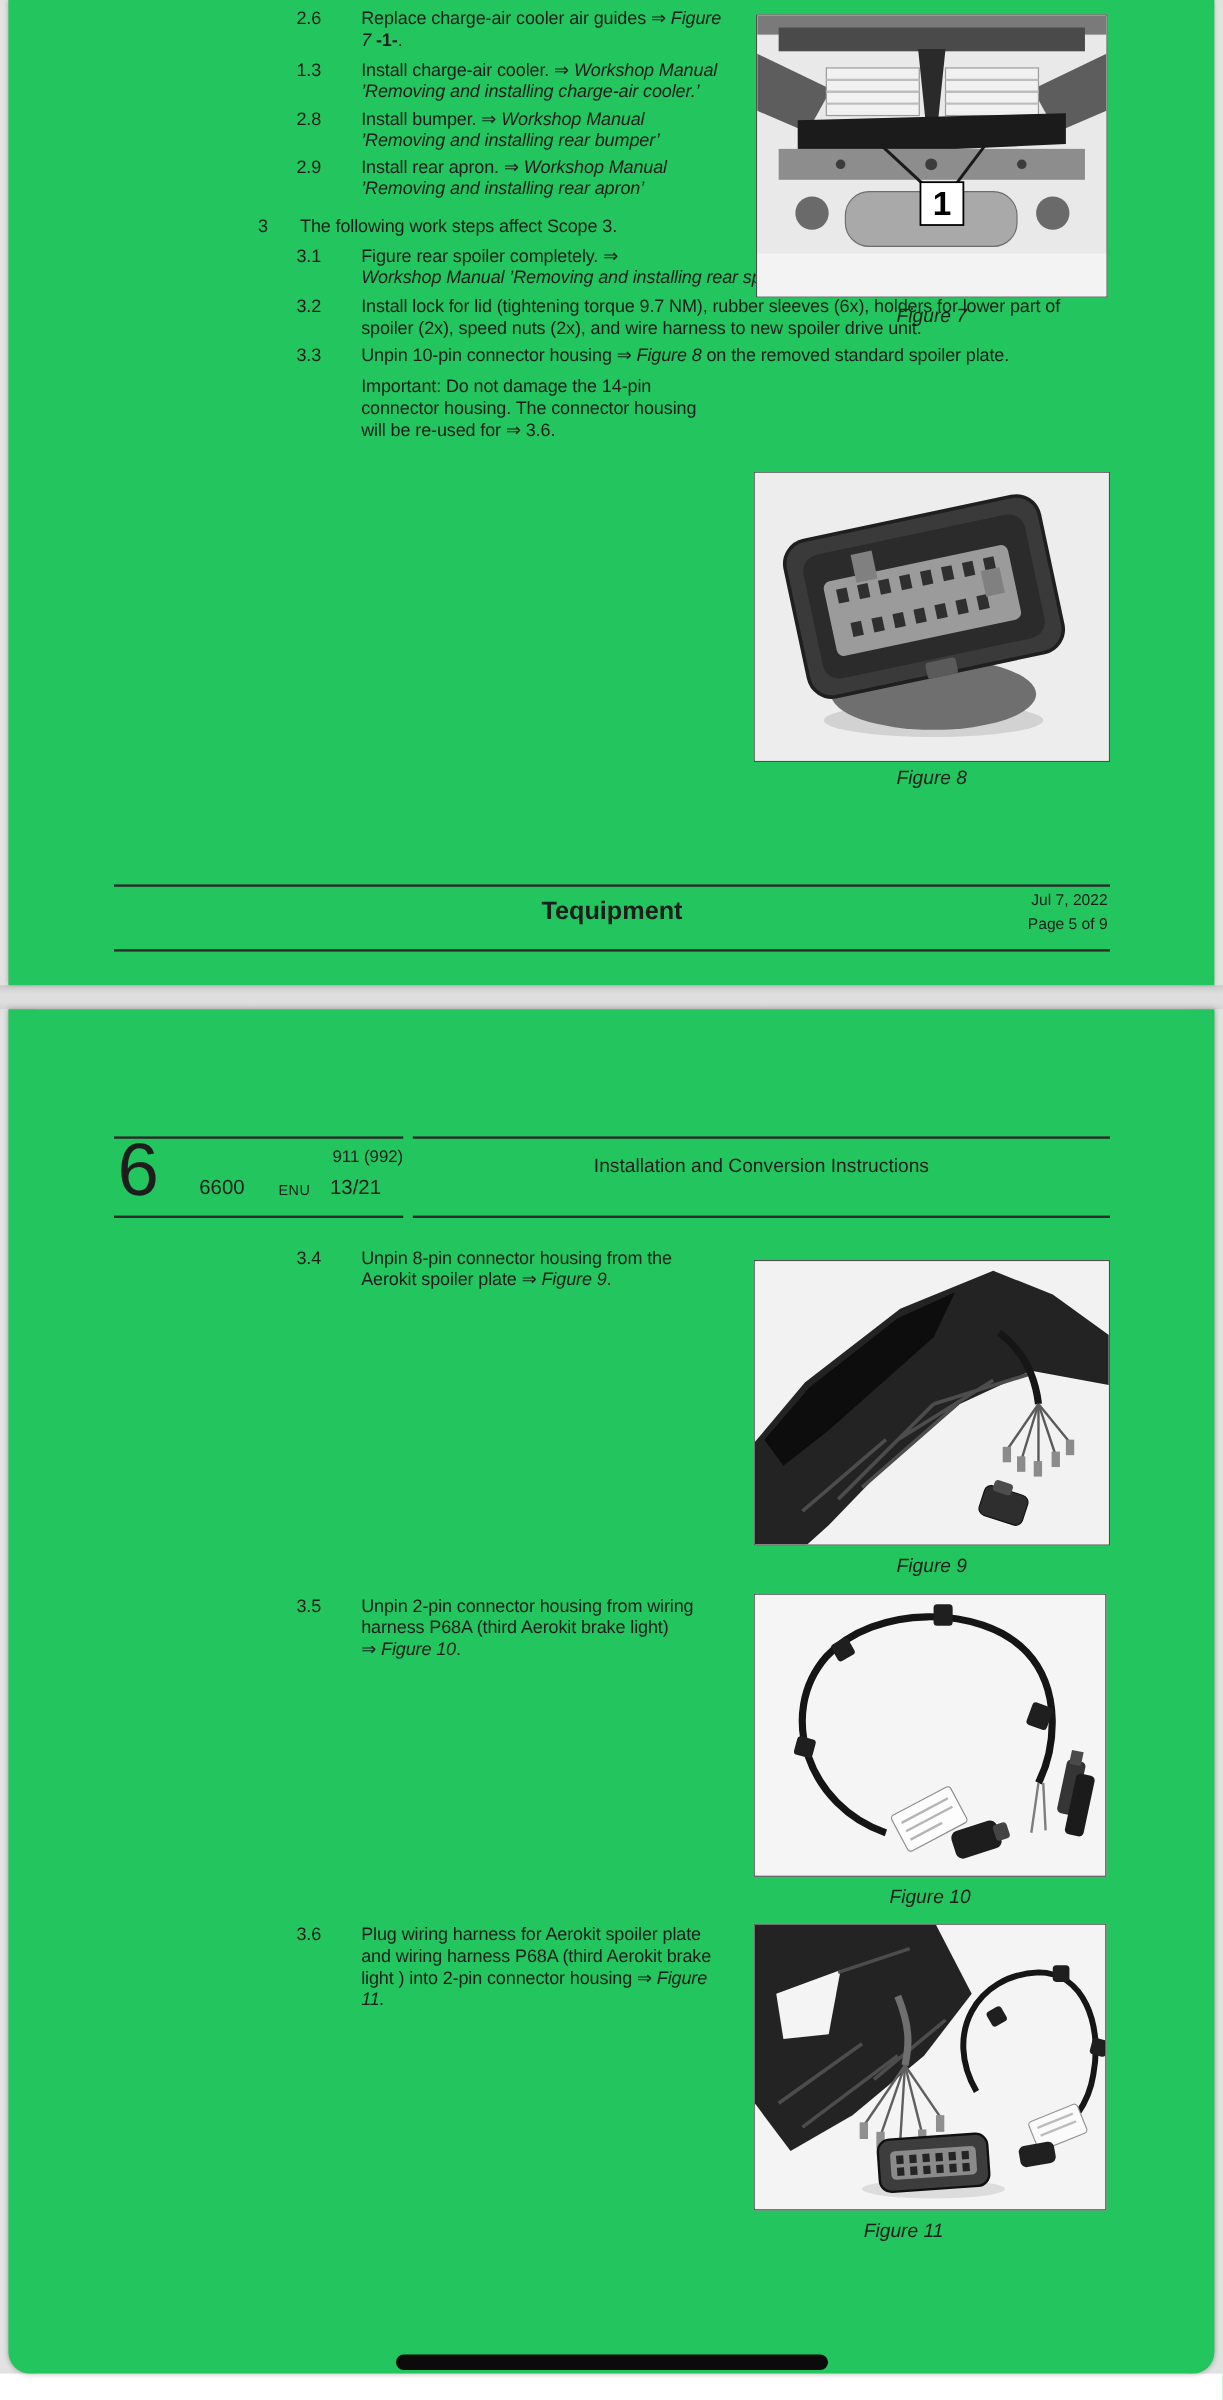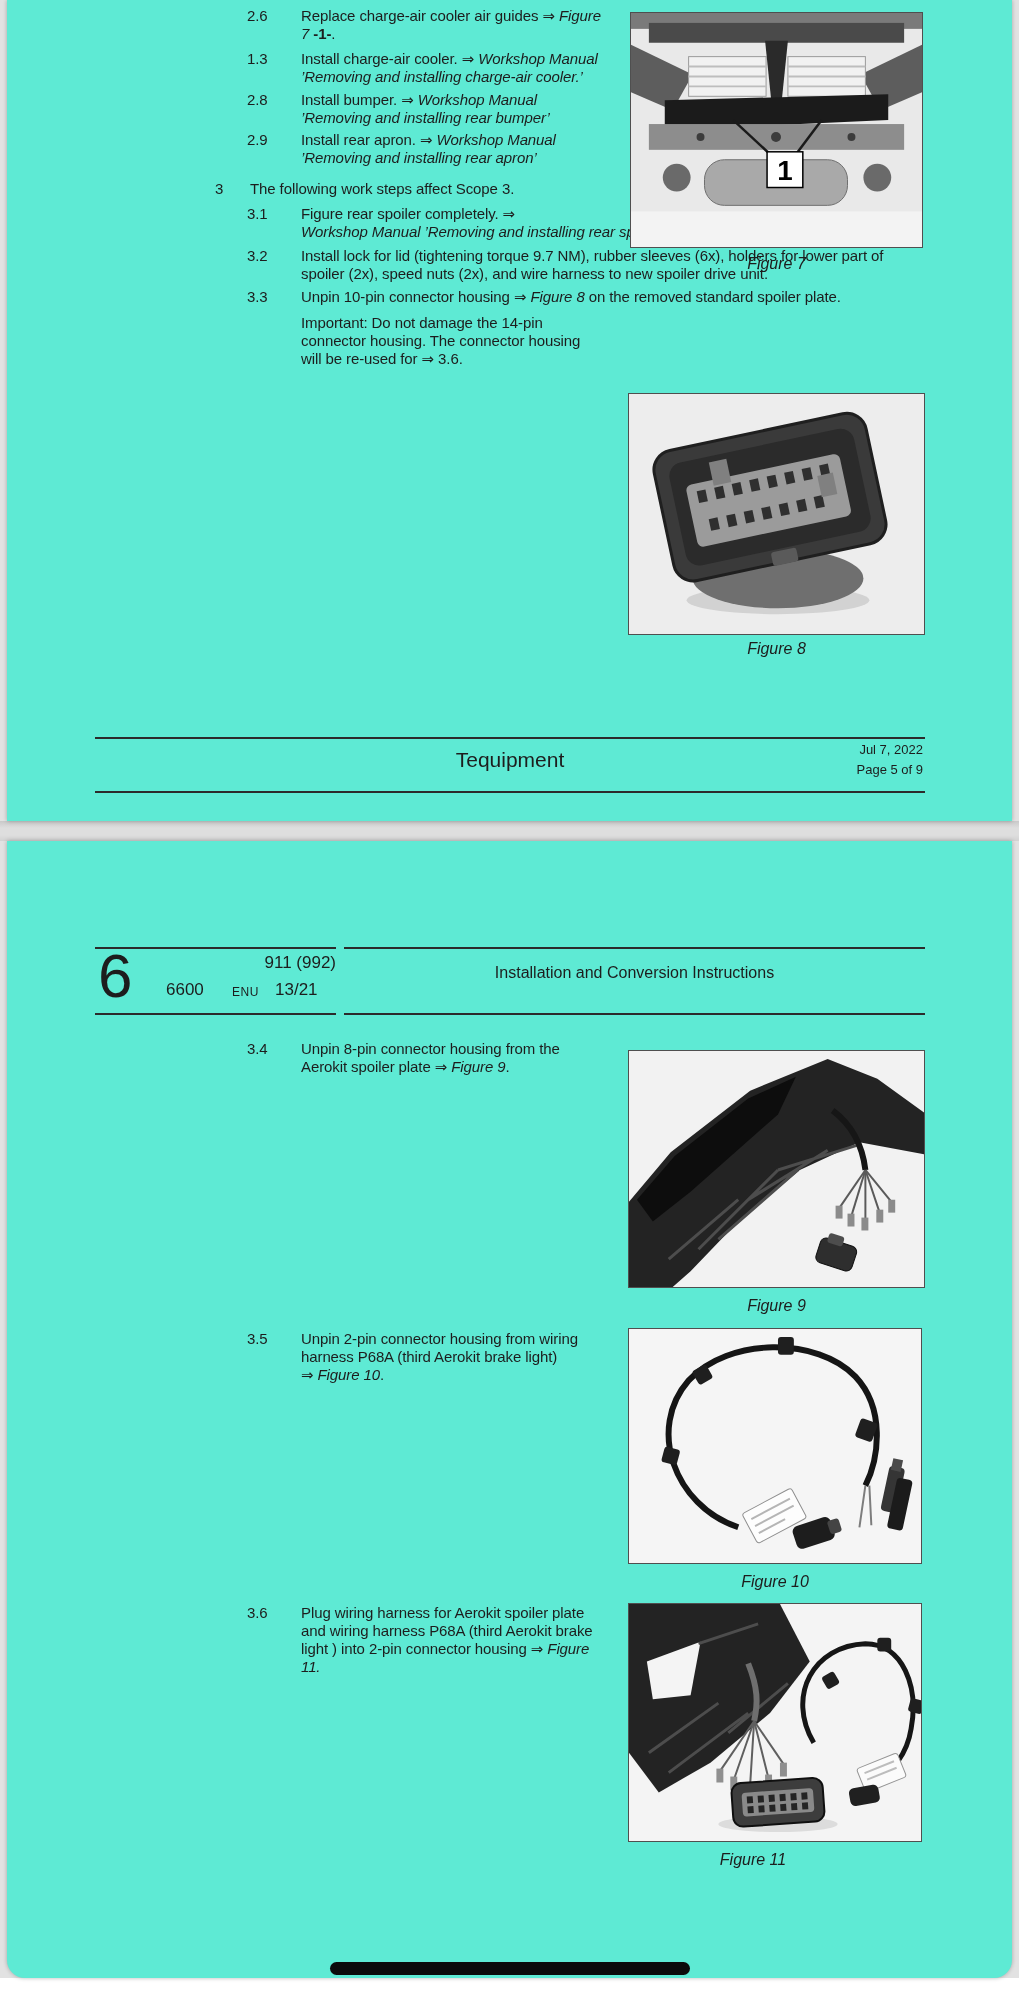--- a/index.html
+++ b/index.html
@@ -7,38 +7,38 @@
     width:1019px;height:2000px;position:relative;background:#ffffff;
     font-family:"Liberation Sans","DejaVu Sans",sans-serif;
     color:#1d1d1d;overflow:hidden;
     -webkit-font-smoothing:antialiased;
   }
   .bg-strip{position:absolute;top:0;height:1978px;width:30px;background:#e2e2e2;}
   .bg-strip.left{left:0;}
   .bg-strip.right{right:0;}
   .page-gap{position:absolute;left:0;top:821px;width:1019px;height:20px;
     background:linear-gradient(180deg,#c9c9c9 0%,#dedede 35%,#dedede 70%,#d2d2d2 100%);}
-  .page{position:absolute;left:7px;width:1005px;background:#5eead4;
+  .page{position:absolute;left:7px;width:1005px;background:#22c55e;
     box-shadow:0 0 4px rgba(0,0,0,0.28);}
   .page1{top:0;height:821px;}
   .page2{top:841px;height:1137px;border-radius:0 0 18px 18px;}
   .step{position:absolute;font-size:15px;line-height:18px;letter-spacing:-0.1px;}
   .step .num{position:absolute;left:var(--numoff,-54px);top:0;white-space:nowrap;}
   .it{font-style:italic;}
   .bd{font-weight:bold;}
   .fig{position:absolute;border:1px solid #4f4f4f;background:#efefef;box-sizing:border-box;}
   .fig svg{display:block;width:100%;height:100%;}
   .caption{position:absolute;text-align:center;font-style:italic;font-size:16px;line-height:20px;}
   .rule{position:absolute;height:2px;background:#2b2b2b;}
   .footer-brand{position:absolute;left:88px;width:830px;text-align:center;top:748px;
-    font-size:21px;line-height:24px;}
+    font-size:21px;line-height:24px;font-weight:bold;}
   .footer-meta{position:absolute;right:89px;top:740px;text-align:right;
     font-size:13px;line-height:20px;margin-left:16px;}
   .hdr-chapter{position:absolute;left:91px;top:104px;font-size:62px;line-height:62px;}
-  .hdr-model{position:absolute;right:676px;top:112px;font-size:17px;line-height:20px;white-space:nowrap;}
+  .hdr-model{position:absolute;right:676px;top:112px;font-size:14px;line-height:20px;white-space:nowrap;}
   .hdr-part{position:absolute;left:159px;top:139px;font-size:17px;line-height:20px;}
   .hdr-lang{position:absolute;left:225px;top:144px;font-size:12px;letter-spacing:0.5px;}
   .hdr-issue{position:absolute;left:268px;top:139px;font-size:17px;line-height:20px;}
   .hdr-title{position:absolute;left:337px;width:581px;top:119px;text-align:center;
     font-size:16px;line-height:26px;}
   .home-pill{position:absolute;left:330px;top:1962px;width:360px;height:13px;
     border-radius:7px;background:#0b0b0b;}
 </style>
 </head>
 <body>

